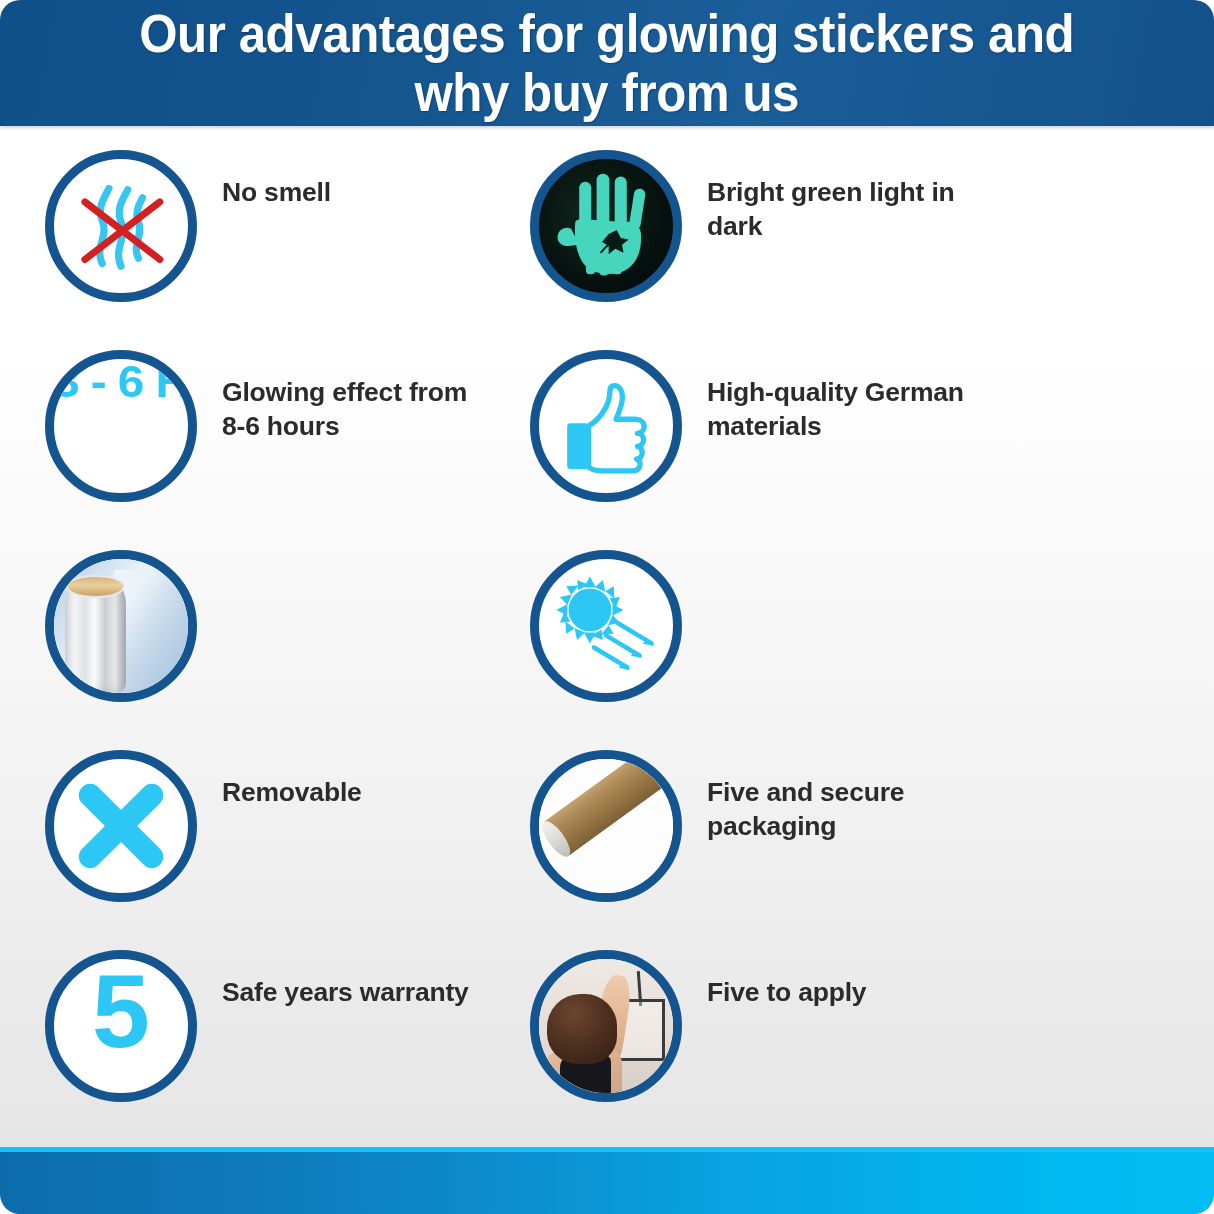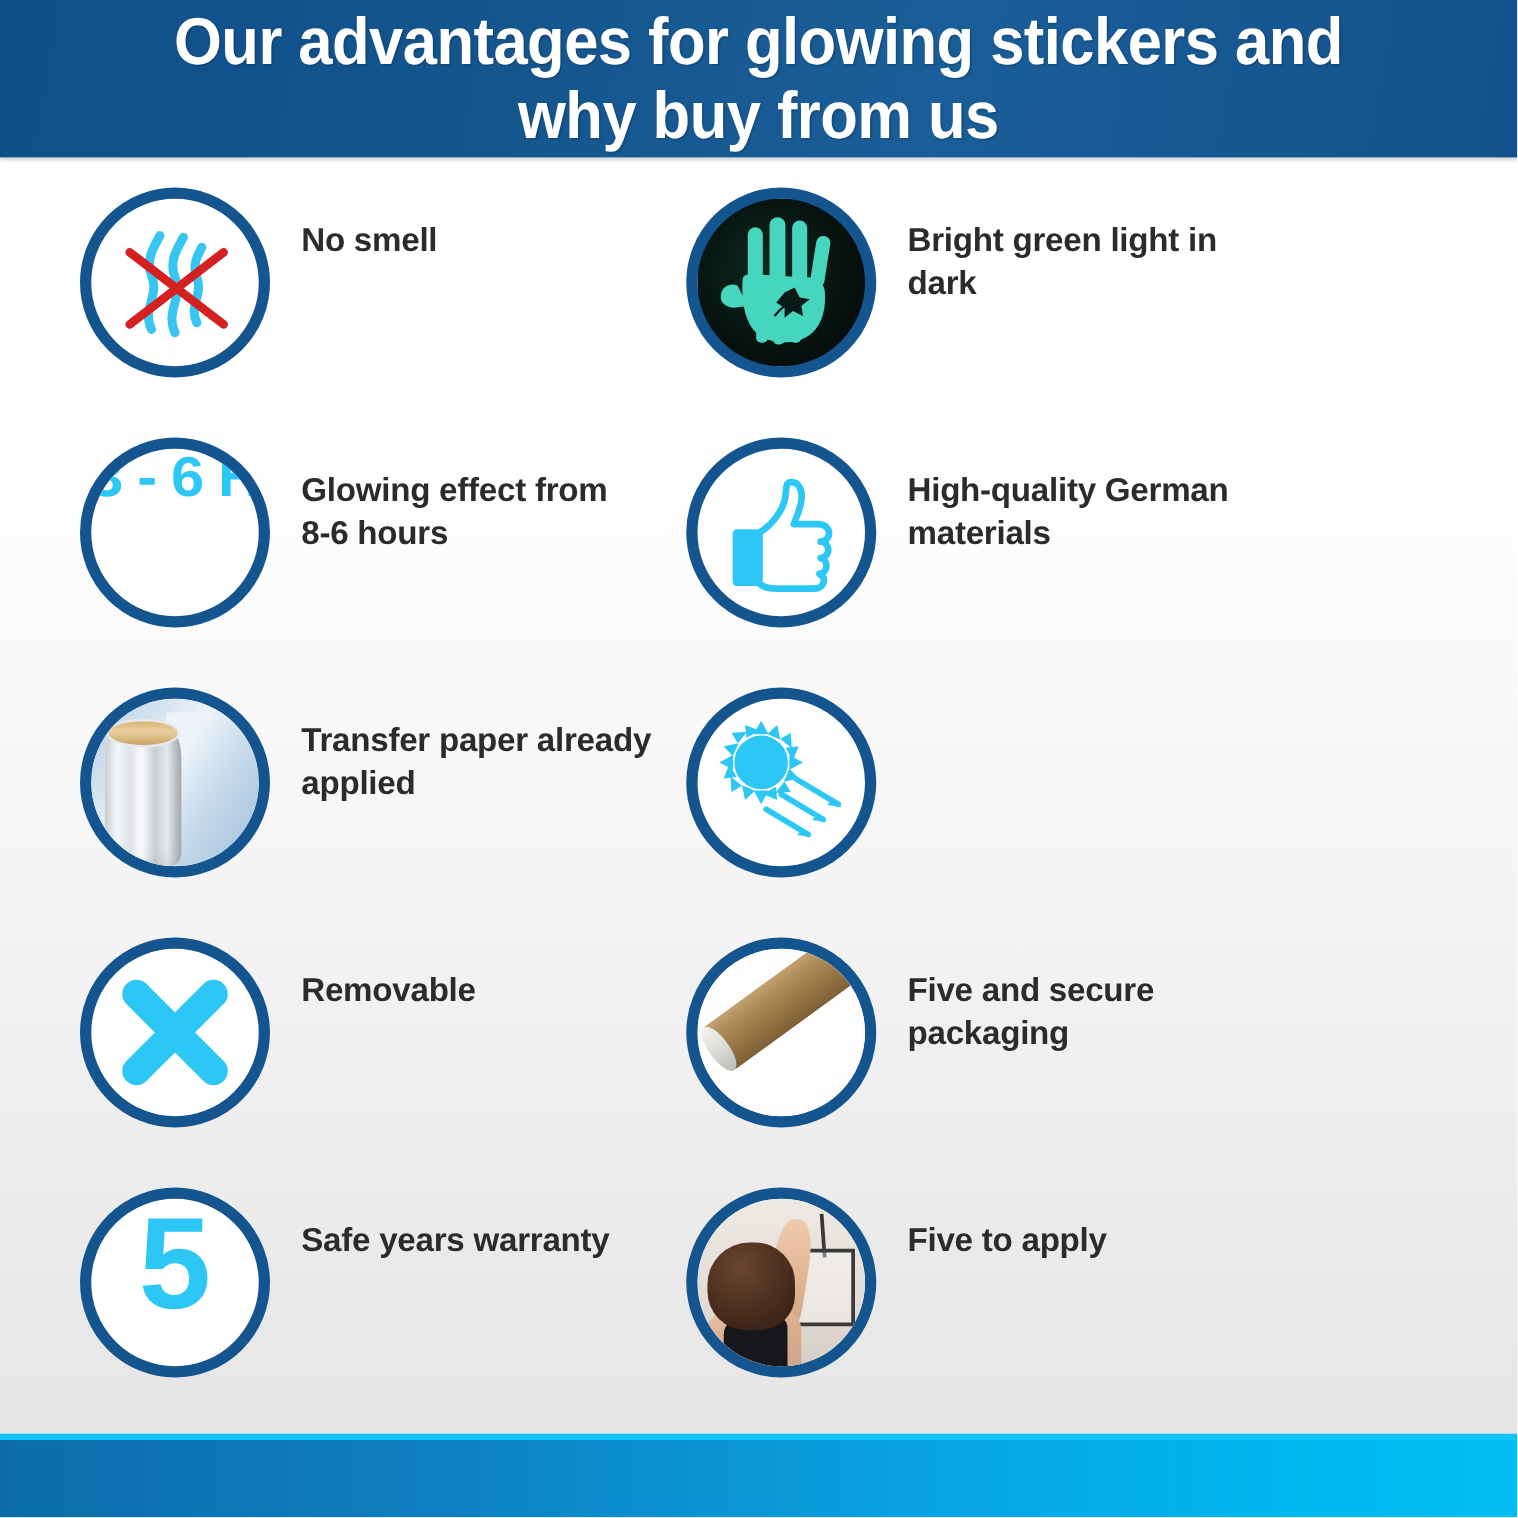--- a/index.html
+++ b/index.html
@@ -7,20 +7,21 @@
   body {
     font-family:"Liberation Sans", sans-serif;
     background:#ffffff;
     overflow:hidden;
   }
   .page {
     position:relative;
     width:1214px; height:1214px;
     background:linear-gradient(180deg,#ffffff 0%,#ffffff 28%,#f4f4f4 60%,#e9e9e9 85%,#e4e4e4 100%);
     overflow:hidden;
+    border-radius:20px;
   }
 
   
   .header {
     position:absolute; top:0; left:0;
     width:1214px; height:126px;
     background:linear-gradient(100deg,#0f4f8a 0%,#15568f 35%,#1a5e99 62%,#13518c 100%);
     display:flex; align-items:center; justify-content:center;
     box-shadow:0 2px 3px rgba(0,0,0,.18);
   }
@@ -46,21 +47,21 @@
   }
 
   
   .grid {
     position:absolute;
     top:150px; left:0;
     width:1214px;
     display:grid;
     grid-template-columns:485px 485px;
     grid-auto-rows:200px;
-    padding-left:64px;
+    padding-left:45px;
   }
   .feature { position:relative; display:flex; align-items:flex-start; }
 
   .badge {
     position:relative;
     width:152px; height:152px;
     flex:0 0 152px;
     border-radius:50%;
     background:#ffffff;
     border:9px solid #14548f;
@@ -251,22 +252,20 @@
     </div>
 
     <div class="feature">
       <div class="badge photo">
         <div class="roll-photo">
           <div class="roll-sheet"></div>
           <div class="roll-body"></div>
           <div class="roll-core"></div>
         </div>
       </div>
-      <div class="label">Transfer paper already
-applied</div>
     </div>
 
     <div class="feature">
       <div class="badge">
         <svg class="ic" viewBox="0 0 100 100">
           <g fill="#2dc7f5">
             <circle cx="38" cy="38" r="16"></circle>
             <circle cx="38" cy="38" r="18.5" fill="none" stroke="#ffffff" stroke-width="1.6"></circle>
             <g>
               <path d="M38 13 l4.4 8.2 l-8.8 0 Z"></path>

